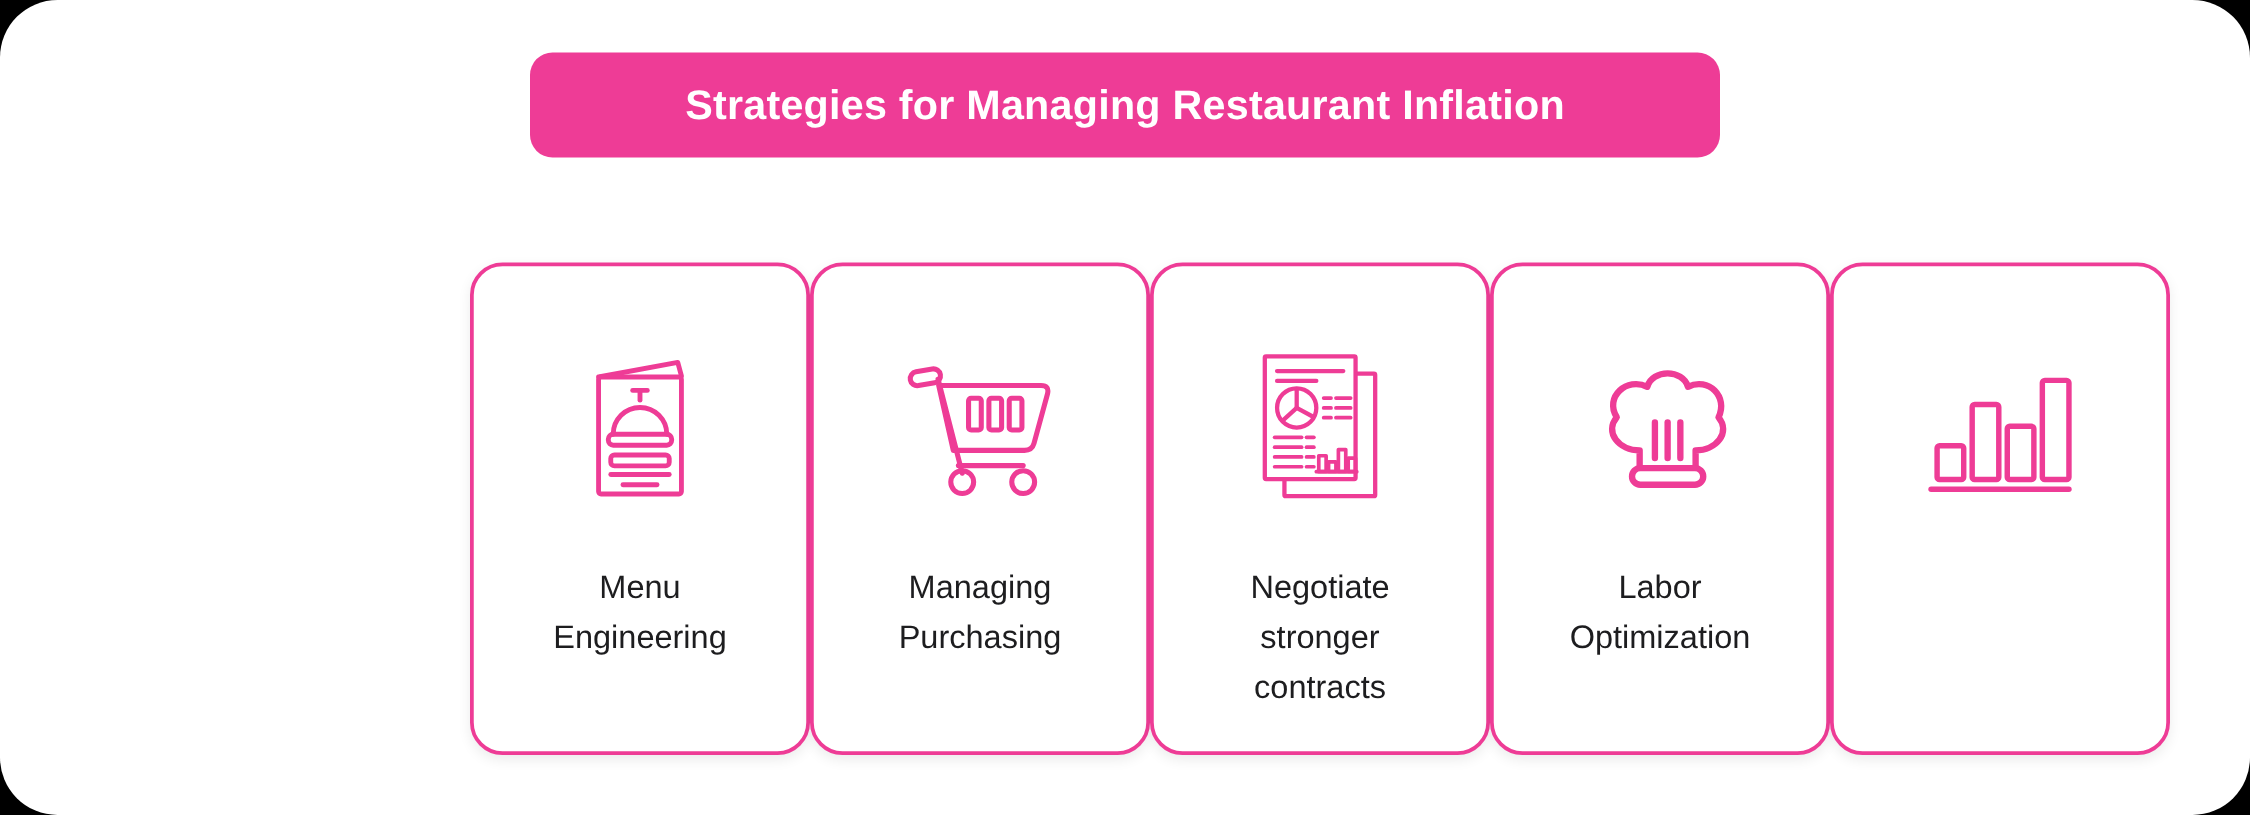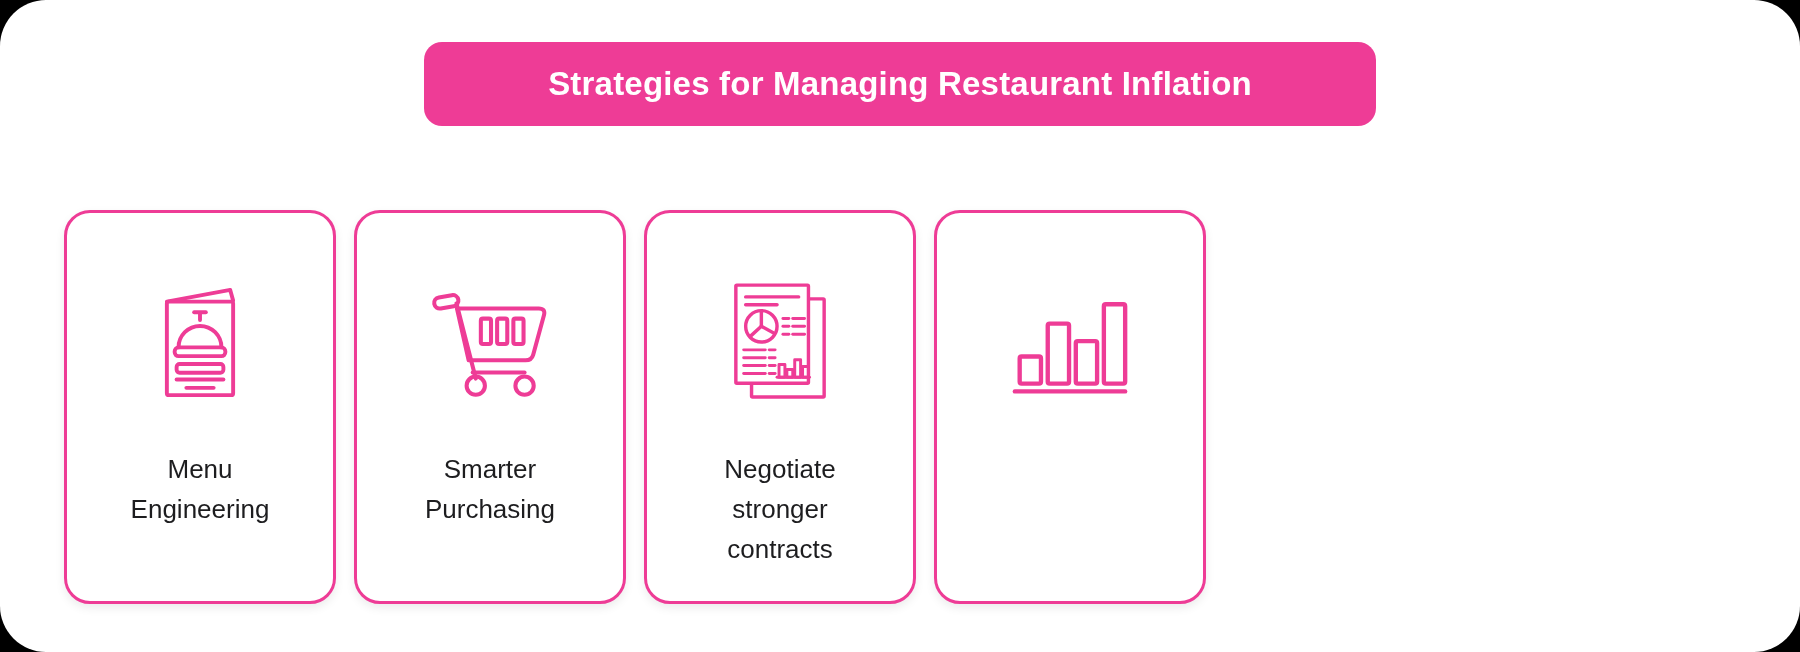--- a/index.html
+++ b/index.html
@@ -21,21 +21,21 @@
     background:var(--accent);
     border-radius:18px;
     display:flex; align-items:center; justify-content:center;
   }
   .banner h1 {
     margin:0; color:#FFFFFF; font-size:33px; font-weight:bold; letter-spacing:.2px;
     white-space:nowrap;
   }
   .cards {
     position:absolute; top:210px; left:64px; right:64px;
-    display:flex; justify-content:flex-start;gap:18px;
+    display:flex; justify-content:flex-end;
   }
   .card {
     width:272px; height:394px;
     background:#fff;
     border:3px solid var(--accent);
     border-radius:26px;
     box-shadow:0 4px 10px rgba(0,0,0,.08);
     display:flex; flex-direction:column; align-items:center;
   }
   .icon-wrap {
@@ -92,21 +92,21 @@
             <line x1="28" y1="15" x2="47" y2="89"></line>
             <path d="M28.5,20 L109,20 Q116,20 114,27 L103.5,65.5 Q102,71 96,71 L40,71 Z"></path>
             <rect x="52" y="30" width="10" height="25" rx="2"></rect>
             <rect x="68" y="30" width="10" height="25" rx="2"></rect>
             <rect x="84" y="30" width="10" height="25" rx="2"></rect>
             <line x1="44" y1="83" x2="95" y2="83"></line>
             <circle cx="47" cy="96" r="9"></circle>
             <circle cx="95" cy="96" r="9"></circle>
           </svg>
         </div>
-        <div class="label">Smarter
+        <div class="label">Managing
 Purchasing</div>
       </div>
 
       <div class="card">
         <div class="icon-wrap">
           <svg width="104" height="124" viewBox="0 0 106 126" stroke-width="3.5">
             <rect x="24" y="18" width="74" height="100" rx="1"></rect>
             <rect class="fill-white" x="8" y="4" width="74" height="100" rx="1"></rect>
             <line x1="18" y1="16" x2="72" y2="16"></line>
             <line x1="18" y1="24" x2="50" y2="24"></line>
@@ -135,20 +135,33 @@
               <rect x="76" y="87" width="6" height="11"></rect>
               <line x1="50" y1="98" x2="83" y2="98"></line>
             </g>
           </svg>
         </div>
         <div class="label">Negotiate
 stronger
 contracts</div>
       </div>
 
+      <div class="card">
+        <div class="icon-wrap">
+          <svg width="118" height="108" viewBox="0 0 116 106" stroke-width="5">
+            <path d="M42,70 C26,70 14,56 24,44 C14,28 32,12 48,20 C52,6 76,6 80,20 C96,12 112,28 104,44 C114,56 102,70 86,70 L86,84 L42,84 Z"></path>
+            <rect class="fill-white" x="36" y="84" width="56" height="13" rx="6.5"></rect>
+            <line x1="54" y1="48" x2="54" y2="76"></line>
+            <line x1="64" y1="48" x2="64" y2="76"></line>
+            <line x1="74" y1="48" x2="74" y2="76"></line>
+          </svg>
+        </div>
+        <div class="label">Labor
+Optimization</div>
+      </div>
 
       <div class="card">
         <div class="icon-wrap">
           <svg width="120" height="110" viewBox="0 0 124 112" stroke-width="4.5">
             <rect x="10" y="70" width="22" height="28" rx="2"></rect>
             <rect x="39" y="36" width="22" height="62" rx="2"></rect>
             <rect x="68" y="54" width="22" height="44" rx="2"></rect>
             <rect x="97" y="16" width="22" height="82" rx="2"></rect>
             <line x1="5" y1="106" x2="119" y2="106"></line>
           </svg>

